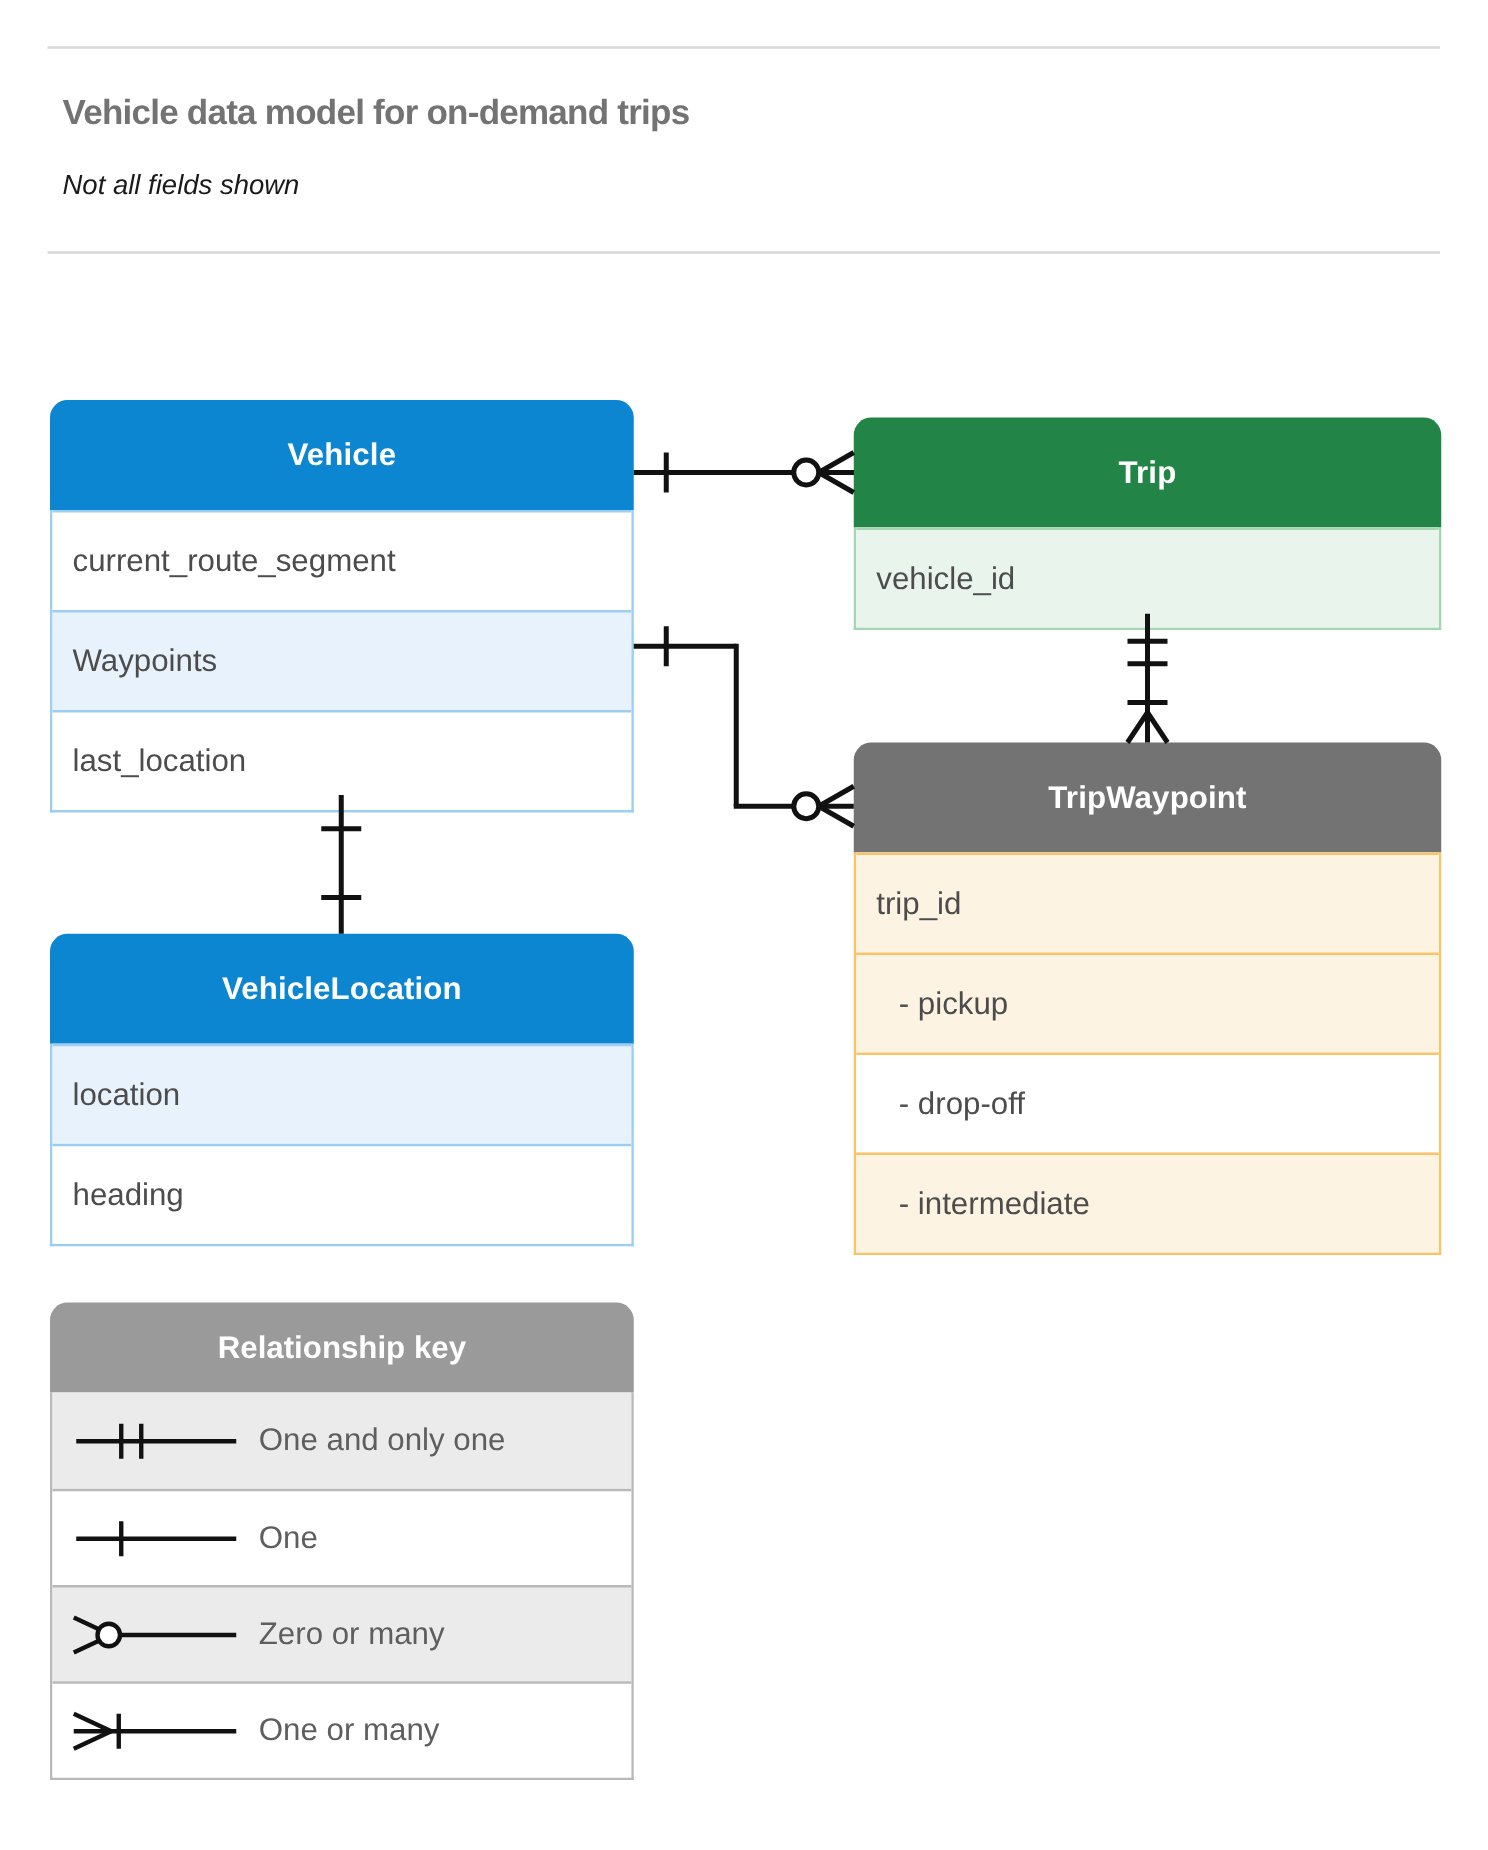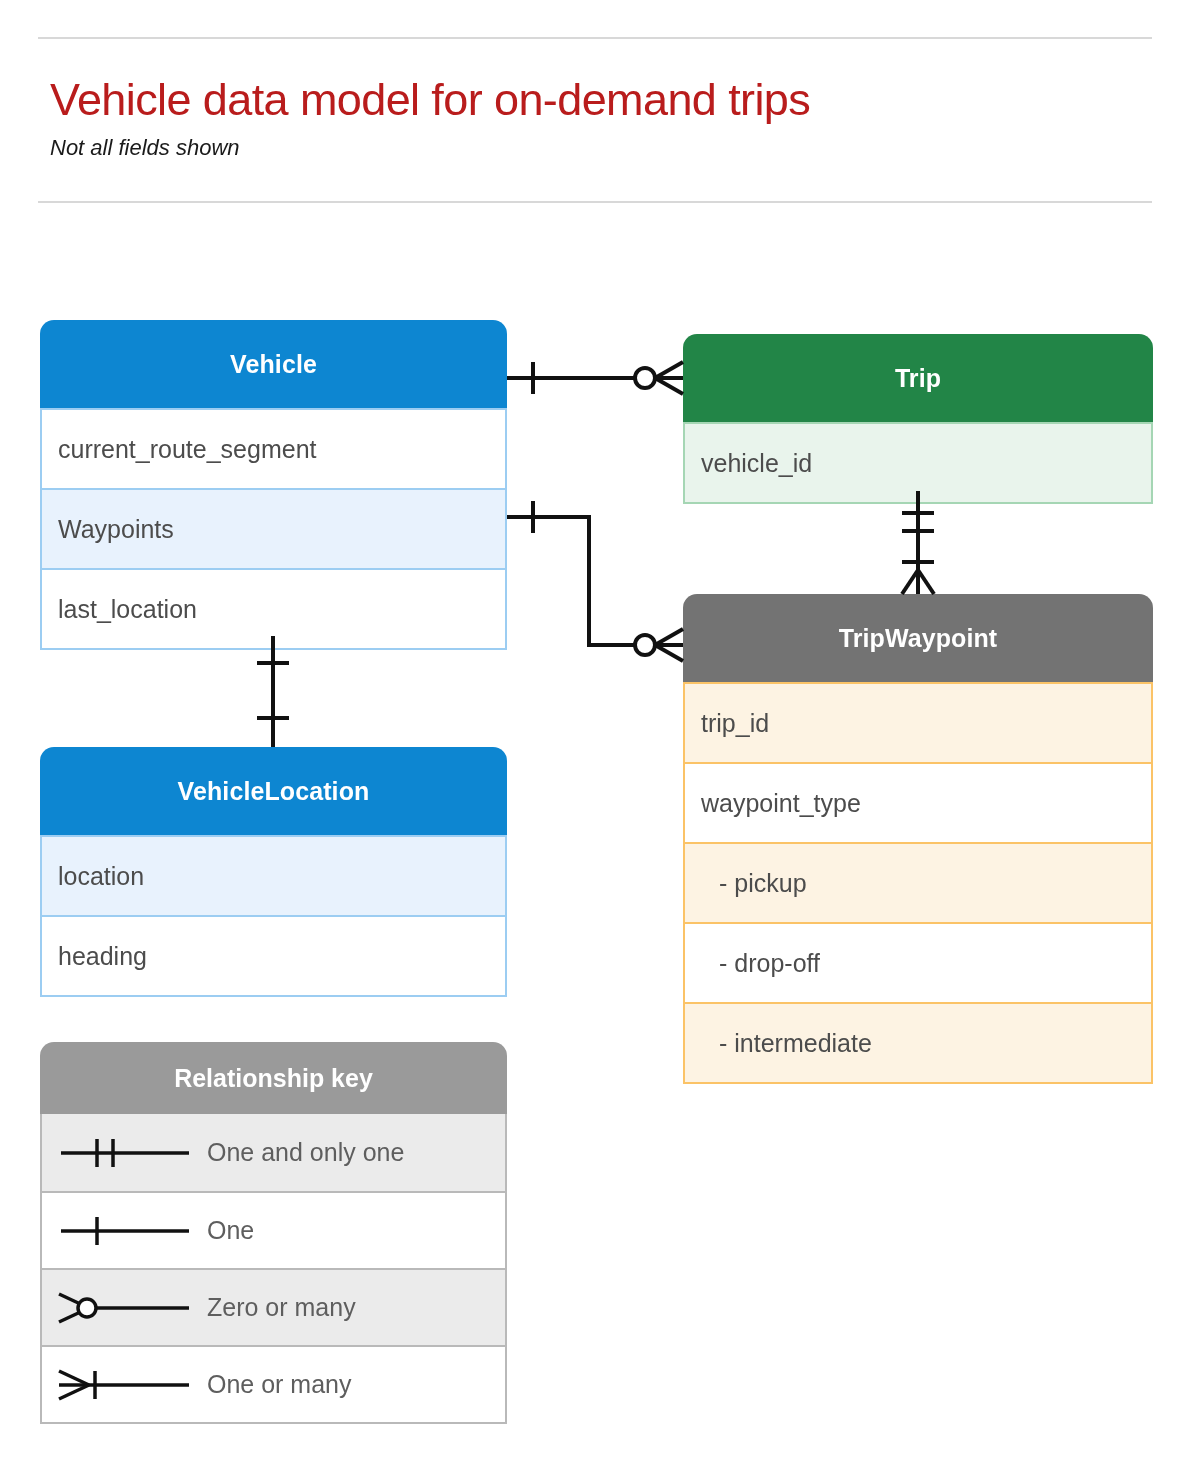--- a/index.html
+++ b/index.html
@@ -25,24 +25,24 @@
     height: 2px;
     background: #d8d8d8;
   }
   #rule-top    { top: 37px; }
   #rule-bottom { top: 201px; }
 
   #page-title {
     position: absolute;
     left: 50px;
     top: 74px;
-    font-size: 45px;
-    font-weight: normal;
+    font-size: 28px;
+    font-weight: bold;
     letter-spacing: -0.6px;
-    color: #b91c1c;
+    color: #737373;
     white-space: nowrap;
   }
   #page-subtitle {
     position: absolute;
     left: 50px;
     top: 135px;
     font-size: 22px;
     color: #1a1a1a;
     white-space: nowrap;
     font-style: italic;
@@ -174,21 +174,20 @@
   <div class="entity-header">Trip</div>
   <div class="entity-rows">
     <div class="entity-row alt">vehicle_id</div>
   </div>
 </div>
 
 <div class="entity theme-orange" id="entity-tripwaypoint" style="left:683px; top:594px; width:470px;">
   <div class="entity-header">TripWaypoint</div>
   <div class="entity-rows">
     <div class="entity-row alt">trip_id</div>
-    <div class="entity-row plain">waypoint_type</div>
     <div class="entity-row alt indent">-  pickup</div>
     <div class="entity-row plain indent">-  drop-off</div>
     <div class="entity-row alt indent">-  intermediate</div>
   </div>
 </div>
 
 <div class="entity theme-blue" id="entity-vehiclelocation" style="left:40px; top:747px; width:467px;">
   <div class="entity-header">VehicleLocation</div>
   <div class="entity-rows">
     <div class="entity-row alt">location</div>

